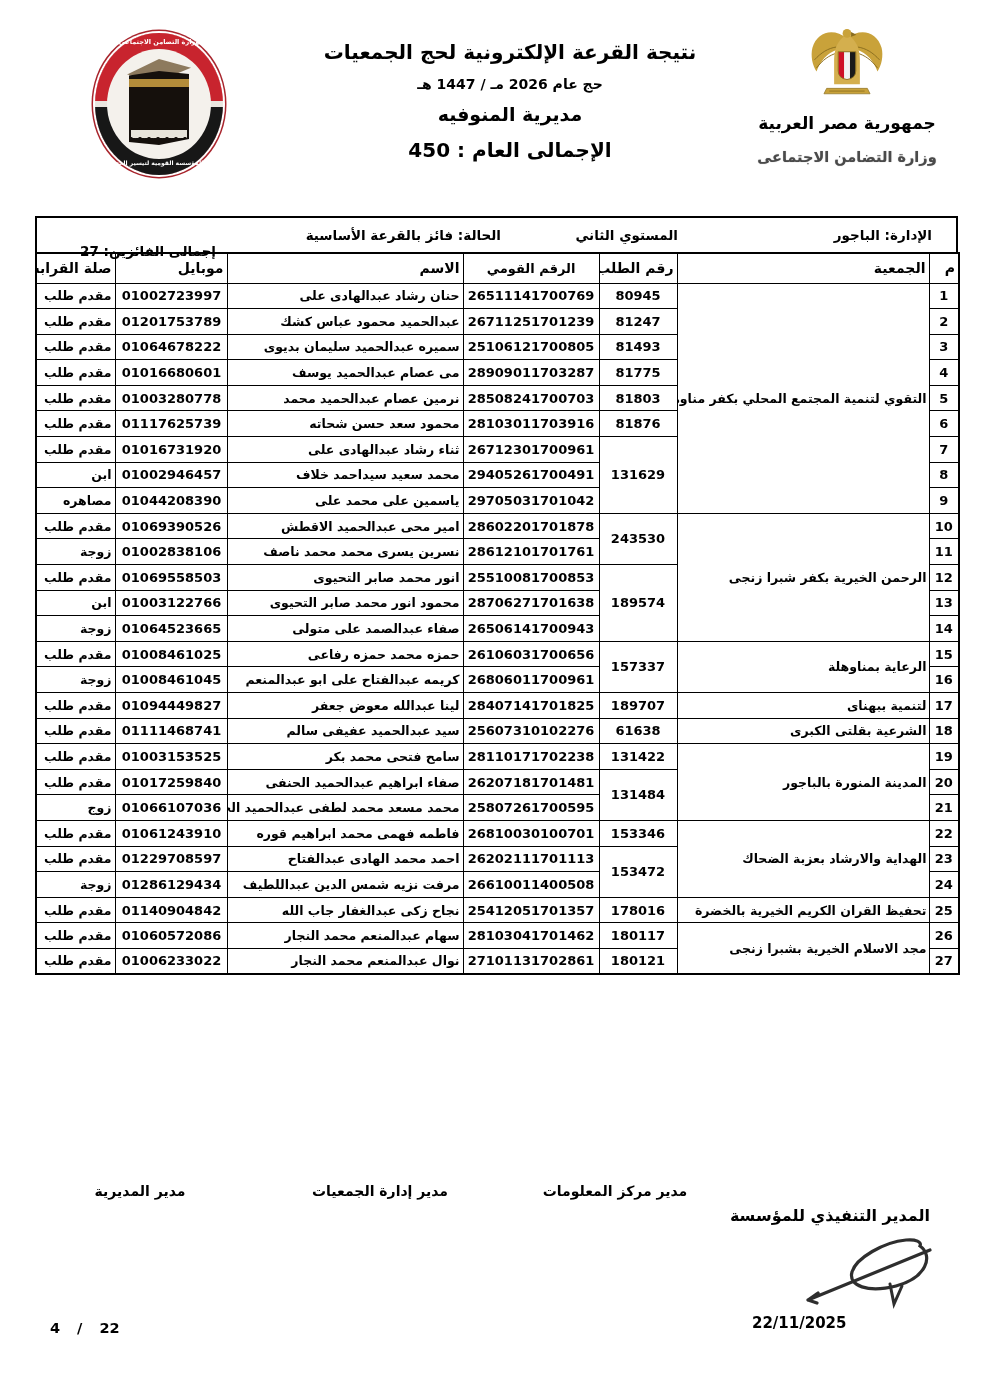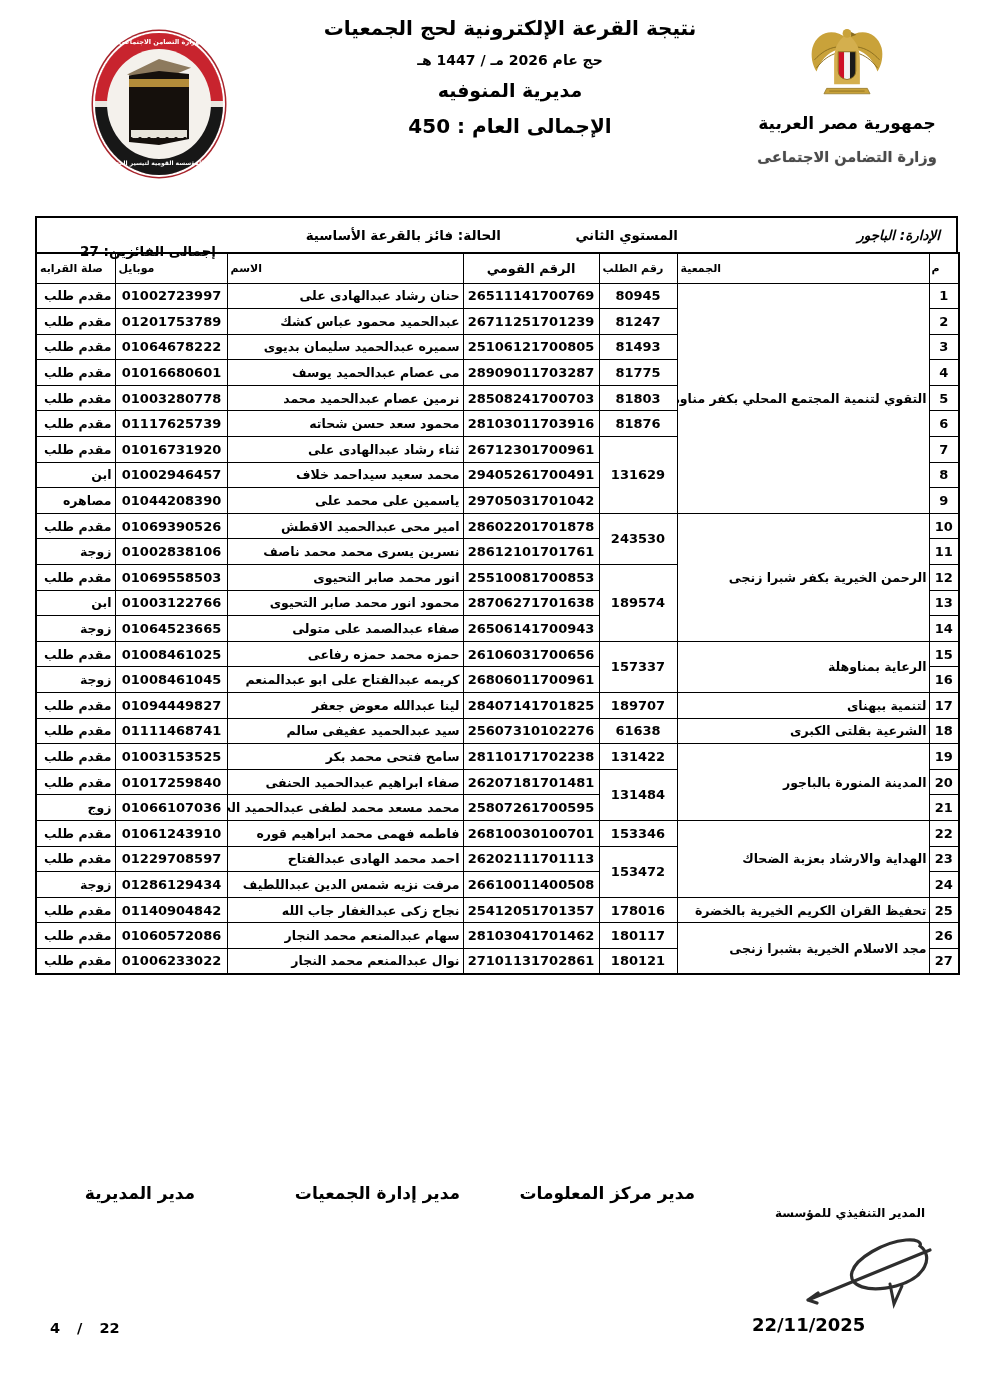--- a/index.html
+++ b/index.html
@@ -2,21 +2,21 @@
 <html lang="ar"><head>
 <meta charset="utf-8">
 <style>
   html,body{margin:0;padding:0;}
   body{
     width:990px;height:1400px;background:#ffffff;position:relative;
     font-family:"DejaVu Sans","Liberation Sans",sans-serif;color:#000;
     overflow:hidden;
   }
   
-  .titles{position:absolute;top:16px;left:290px;width:440px;text-align:center;direction:rtl;}
+  .titles{position:absolute;top:40px;left:290px;width:440px;text-align:center;direction:rtl;}
   .t1{font-size:20px;font-weight:bold;}
   .t2{font-size:14px;font-weight:bold;margin-top:12px;}
   .t3{font-size:19px;font-weight:bold;margin-top:11px;}
   .t4{font-size:20px;font-weight:bold;margin-top:13px;}
 
   
   .emblem{position:absolute;top:26px;left:752px;width:190px;text-align:center;direction:rtl;}
   .emblem .line1{font-size:17px;font-weight:bold;margin-top:3px;letter-spacing:-0.5px;}
   .emblem .line2{font-size:14.5px;font-weight:bold;margin-top:16px;color:#4a4a4a;text-shadow:0 0 1px #9a9a9a;}
 
@@ -30,47 +30,47 @@
   .kaaba-band{position:absolute;top:20px;left:4px;width:60px;height:8px;background:#c49a3f;opacity:.9;}
   .kaaba-arches{position:absolute;bottom:6px;left:6px;width:56px;height:11px;
     background-image:radial-gradient(circle at 50% 0,#e8e4da 42%,transparent 46%);
     background-size:9px 18px;background-repeat:repeat-x;}
   .logo-text-top{position:absolute;top:5px;width:100%;text-align:center;color:#fff;font-size:6.5px;font-weight:bold;direction:rtl;}
   .logo-text-bottom{position:absolute;bottom:9px;width:100%;text-align:center;color:#fff;font-size:6px;font-weight:bold;direction:rtl;}
 
   
   .info-bar{position:absolute;left:35px;top:216px;width:923px;height:36px;border:2px solid #000;border-bottom:none;box-sizing:border-box;direction:rtl;font-weight:bold;font-size:13.5px;}
   .info-bar span{position:absolute;top:50%;transform:translateY(-50%);white-space:nowrap;}
-  .ib-admin{right:16px;font-style:italic;}
+  .ib-admin{right:24px;}
   .ib-level{right:278px;}
   .ib-status{right:455px;}
   .ib-winners{right:740px;margin-top:16px;}
 
   
   .main-table{position:absolute;left:35px;top:252px;width:923px;border-collapse:collapse;direction:rtl;table-layout:fixed;border:2px solid #000;}
   .main-table th,.main-table td{border:1.5px solid #000;padding:0 3px;font-weight:bold;white-space:nowrap;overflow:hidden;box-sizing:border-box;}
-  .main-table th{height:30px;font-size:11px;text-align:left;}
+  .main-table th{height:30px;font-size:14px;text-align:right;}
   .main-table td{height:25.6px;font-size:12.5px;}
   th.col-nid,td.col-nid{text-align:center;font-size:13px;}
   th.col-num{padding-left:2px;}
   td.col-num{text-align:center;font-size:13px;}
   td.col-assoc{text-align:right;padding-right:2px;}
   td.col-req{text-align:center;font-size:13px;}
   td.col-name{text-align:right;}
   td.col-mobile{text-align:center;font-size:13px;padding-right:2px;}
   td.col-rel{text-align:right;padding-right:3px;}
 
   
-  .sig-label{position:absolute;top:1183px;width:160px;text-align:center;font-size:17px;font-weight:bold;direction:rtl;white-space:nowrap;}
+  .sig-label{position:absolute;top:1183px;width:160px;text-align:center;font-size:14px;font-weight:bold;direction:rtl;white-space:nowrap;}
   .sig-info{left:535px;}
   .sig-assocdept{left:300px;}
   .sig-directorate{left:60px;}
-  .sig-exec{position:absolute;top:1206px;left:770px;width:160px;text-align:center;font-size:12px;font-weight:bold;direction:rtl;white-space:nowrap;}
+  .sig-exec{position:absolute;top:1206px;left:770px;width:160px;text-align:center;font-size:16px;font-weight:bold;direction:rtl;white-space:nowrap;}
   .signature{position:absolute;top:1230px;left:798px;width:140px;height:88px;}
-  .doc-date{position:absolute;top:1314px;left:752px;width:110px;text-align:left;font-size:18px;font-weight:bold;}
+  .doc-date{position:absolute;top:1314px;left:752px;width:110px;text-align:left;font-size:15px;font-weight:bold;}
   .page-num{position:absolute;top:1320px;left:50px;display:flex;gap:17px;font-size:14.5px;font-weight:bold;}
 </style>
 </head>
 <body>
 
 <div class="titles">
   <div class="t1">نتيجة القرعة الإلكترونية لحج الجمعيات</div>
   <div class="t2">حج عام 2026 مـ / 1447 هـ</div>
   <div class="t3">مديرية المنوفيه</div>
   <div class="t4">الإجمالى العام : 450</div>

